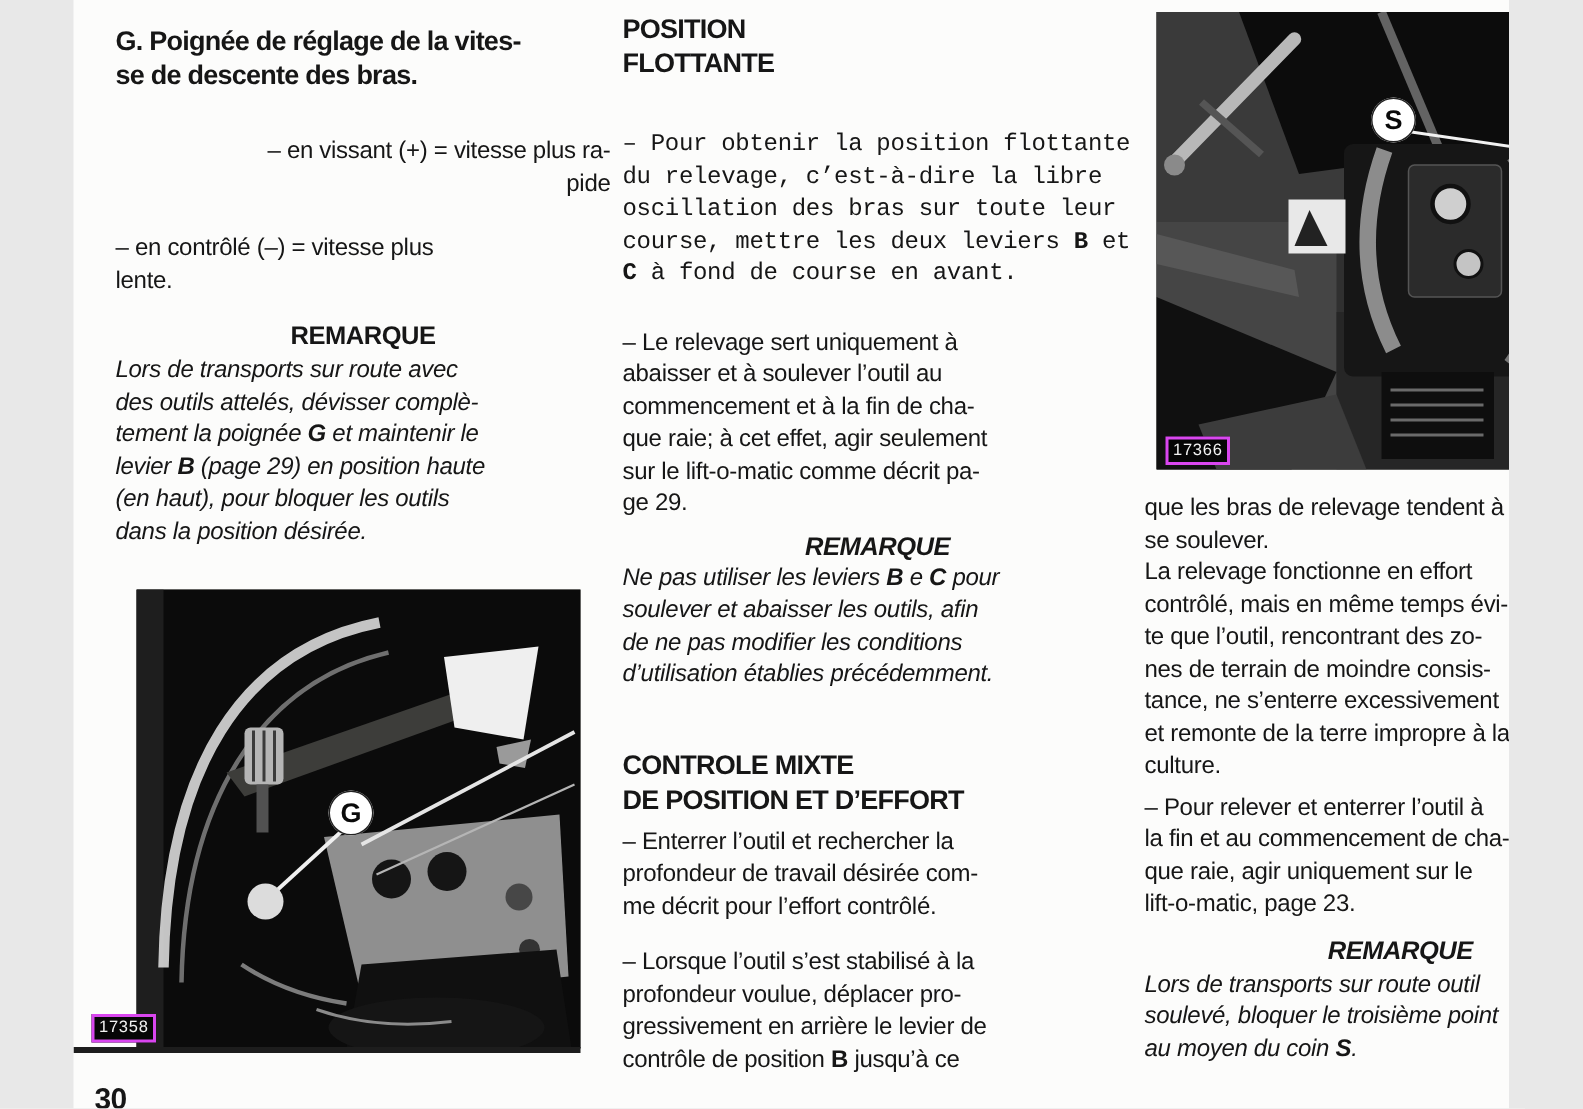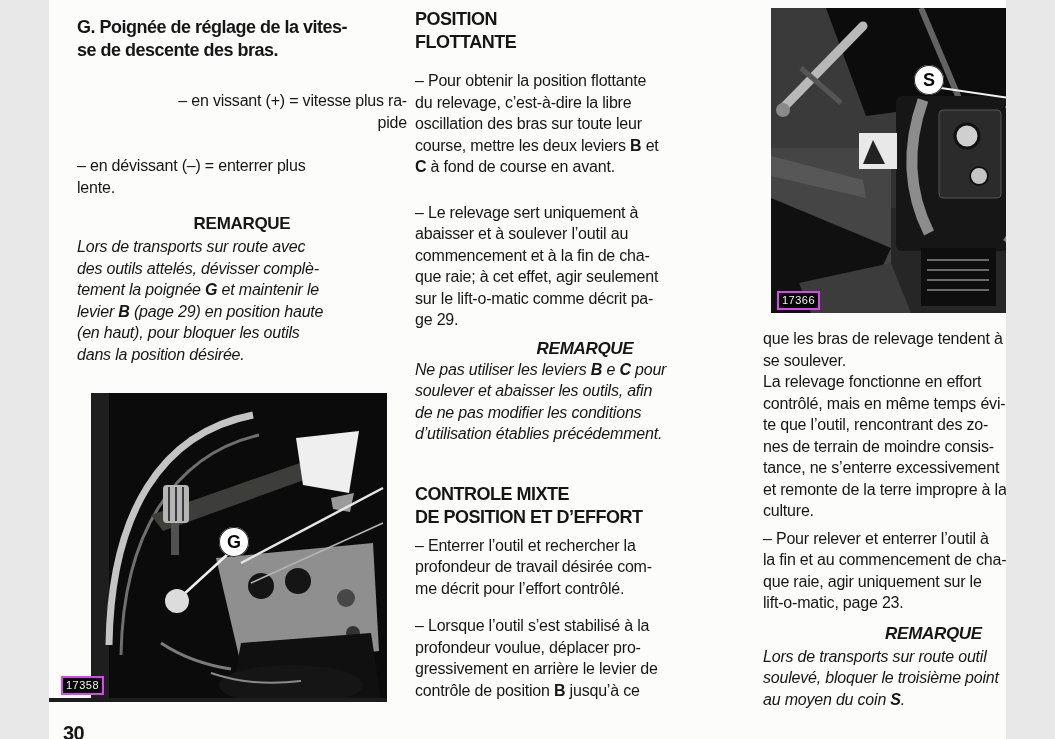--- a/index.html
+++ b/index.html
@@ -29,21 +29,21 @@
   .remark-title.it { font-style:italic; }
 
   
   .col-left .head          { margin-top:16px; }
   .col-left .p1            { margin-top:28px;text-align:right; }
   .col-left .p2            { margin-top:22px; }
   .col-left .remark-title  { margin-top:16px; }
   .col-left .remark-body   { margin-top:2px; }
 
   .col-mid .head           { margin-top:8px; }
-  .col-mid .p1             { margin-top:16px; }
+  .col-mid .p1             { margin-top:32px;font-family:Liberation Mono, monospace; }
   .col-mid .p2             { margin-top:24px; }
   .col-mid .remark-title   { margin-top:8px; }
   .col-mid .remark-body    { margin-top:0; }
   .col-mid .head2          { margin-top:38px; }
   .col-mid .p3             { margin-top:6px; }
   .col-mid .p4             { margin-top:16px; }
 
   .col-right { top:328px; }
   .col-right .p2           { margin-top:6px; }
   .col-right .remark-title { margin-top:10px; }
@@ -84,21 +84,21 @@
 </head>
 <body>
 
 <div class="page">
 
   <div class="col col-left">
     <h2 class="head">G. Poignée de réglage de la vites-
 se de descente des bras.</h2>
     <p class="body p1">– en vissant (+) = vitesse plus ra-
 pide</p>
-    <p class="body p2">– en dévissant (–) = enterrer plus
+    <p class="body p2">– en contrôlé (–) = vitesse plus
 lente.</p>
     <div class="remark-title">REMARQUE</div>
     <p class="body italic remark-body">Lors de transports sur route avec
 des outils attelés, dévisser complè-
 tement la poignée <b>G</b> et maintenir le
 levier <b>B</b> (page 29) en position haute
 (en haut), pour bloquer les outils
 dans la position désirée.</p>
   </div>
 

